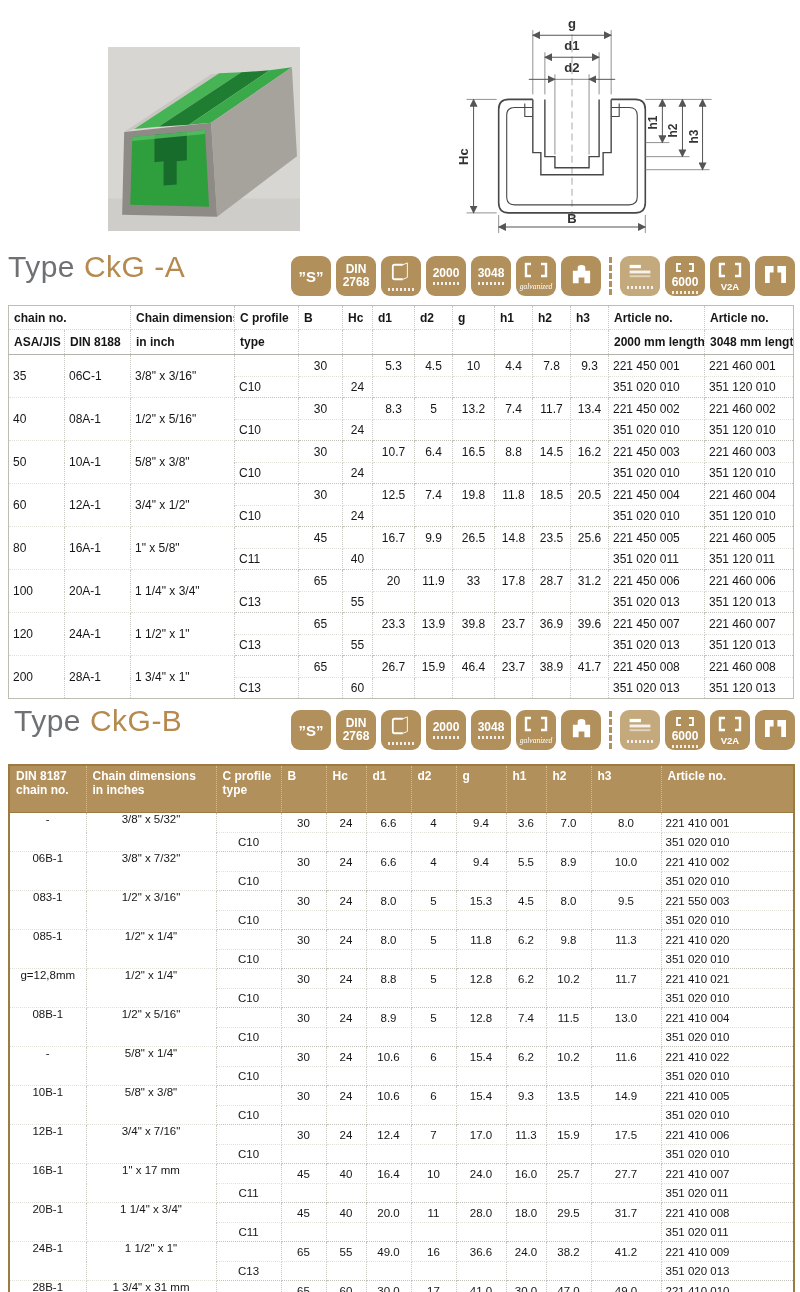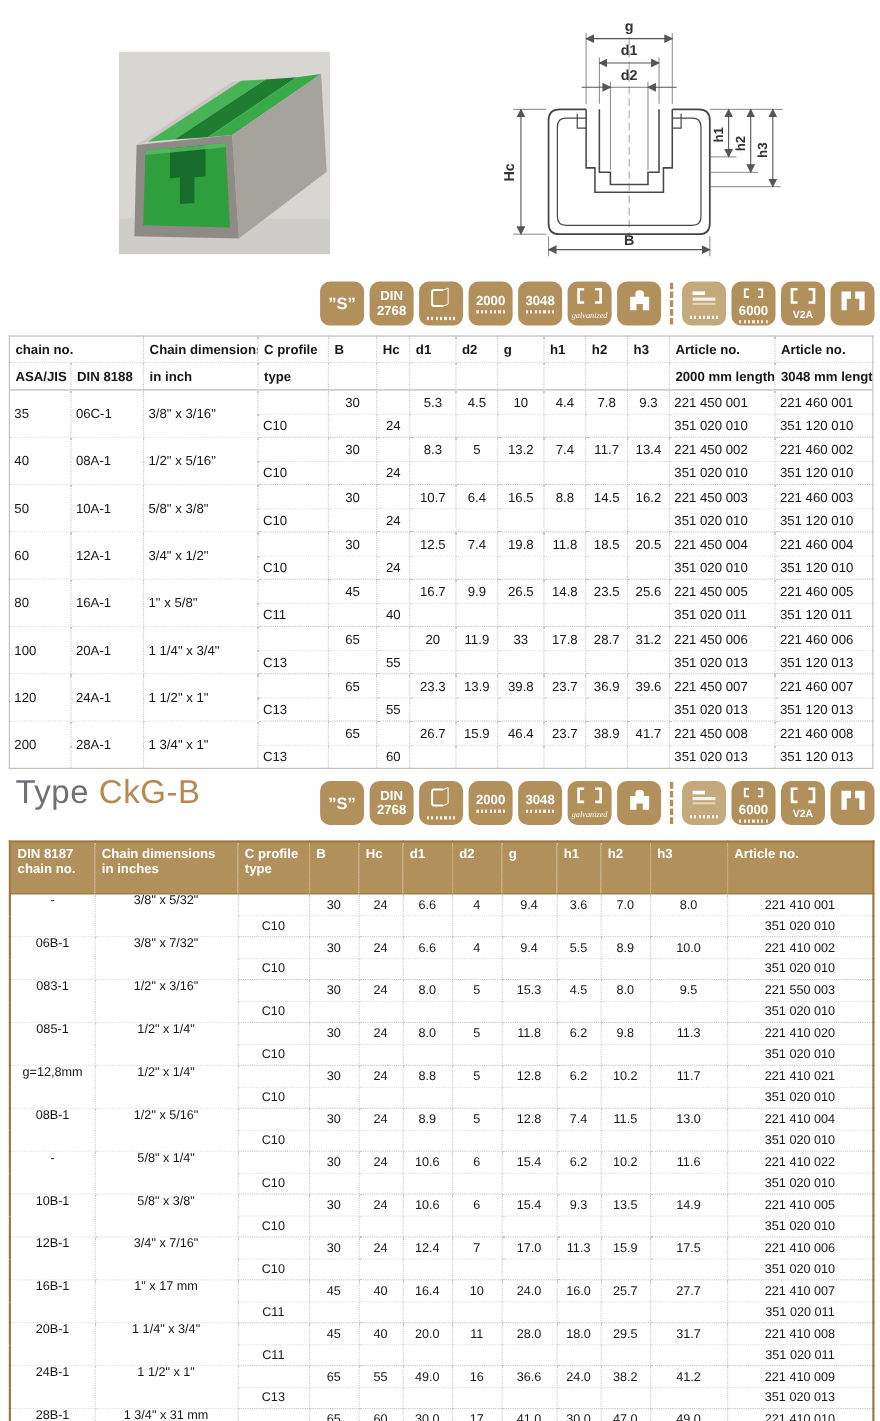--- a/index.html
+++ b/index.html
@@ -47,21 +47,21 @@
                    border-right:1px dotted #d3bc92;white-space:normal;line-height:14px;font-size:12px;
                    border-bottom:1px solid #9c7a40;height:40px;}
   .ctab-b .rA td{height:19px;border-bottom:1px dotted #e0e0d8;}
   .ctab-b .rB td{height:18px;border-bottom:1px dotted #c2c2ba;}
 
   .mid{vertical-align:middle;border-bottom:1px dotted #c2c2ba;}
   .topv{vertical-align:top;padding-top:2px;border-bottom:1px dotted #c2c2ba;}
   .col-c{text-align:center;}
   .col-l{text-align:left;}
   .a-art{text-align:left;padding-left:7px;}
-  .b-art{text-align:center;padding-right:26px;}
+  .b-art{text-align:left;padding-right:26px;}
 </style>
 </head>
 <body>
 
 <div class="page">
 
   <div class="photo">
     <svg width="192" height="186" viewBox="0 0 190 182">
       <rect width="190" height="182" fill="#d8d6d2"></rect>
       <rect y="150" width="190" height="32" fill="#cfcdc9"></rect>
@@ -128,20 +128,23 @@
       <line x1="45" y1="95" x2="45" y2="208" stroke="#555" stroke-width="1" marker-start="url(#arr)" marker-end="url(#arr)"></line>
       <text transform="rotate(-90 39 152)" x="39" y="152" text-anchor="middle" font-size="13" font-weight="bold" fill="#333">Hc</text>
 
       <line x1="70" y1="210" x2="70" y2="228" stroke="#777" stroke-width=".8"></line>
       <line x1="216" y1="210" x2="216" y2="228" stroke="#777" stroke-width=".8"></line>
       <line x1="70" y1="222" x2="216" y2="222" stroke="#555" stroke-width="1" marker-start="url(#arr)" marker-end="url(#arr)"></line>
       <text x="143" y="218" text-anchor="middle" font-size="13" font-weight="bold" fill="#333">B</text>
     </svg>
   </div>
 
+  <div class="section-head head-a">
+    <h1><span class="t-gray">Type </span><span class="t-tan">CkG -A</span></h1>
+  </div>
   <div class="badges" id="badges-a">
       <div class="badge">
         <div class="badge-label big">”S”</div>
       </div>
       <div class="badge">
         <div class="badge-label">DIN</div>
         <div class="badge-label">2768</div>
       </div>
       <div class="badge">
         <span><svg width="26" height="20" viewBox="0 0 26 22">

